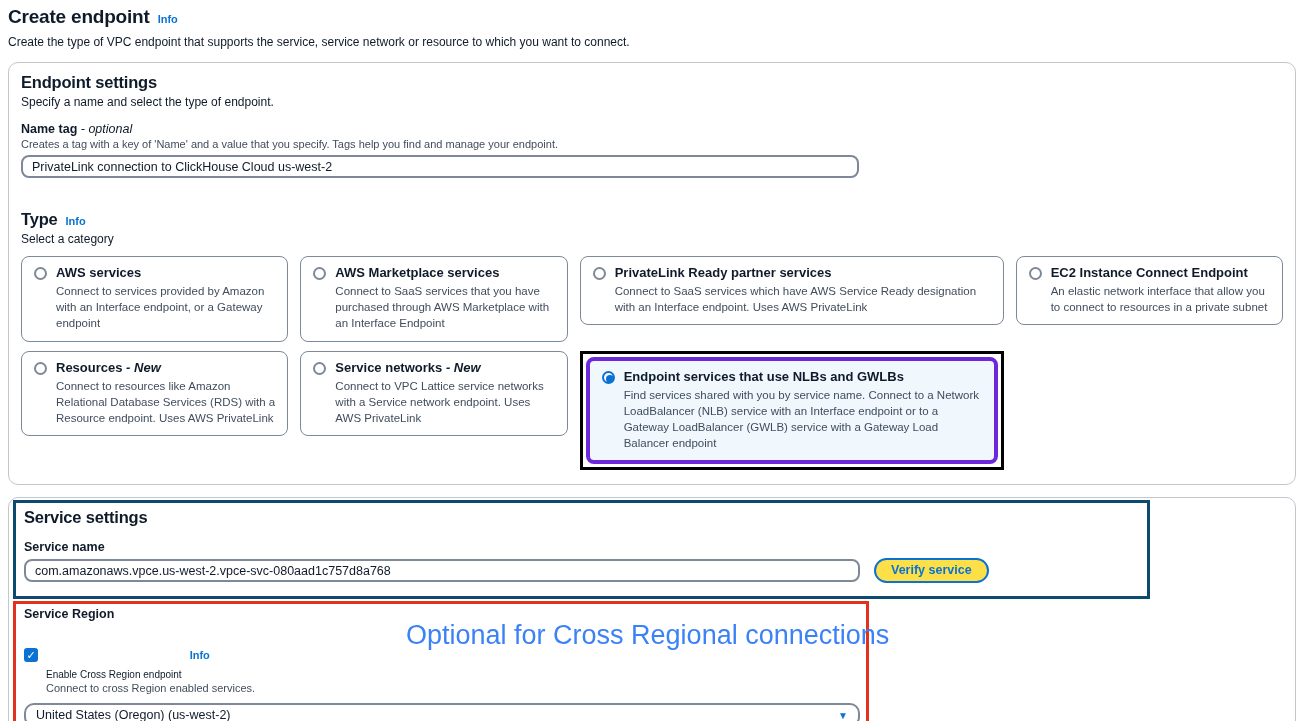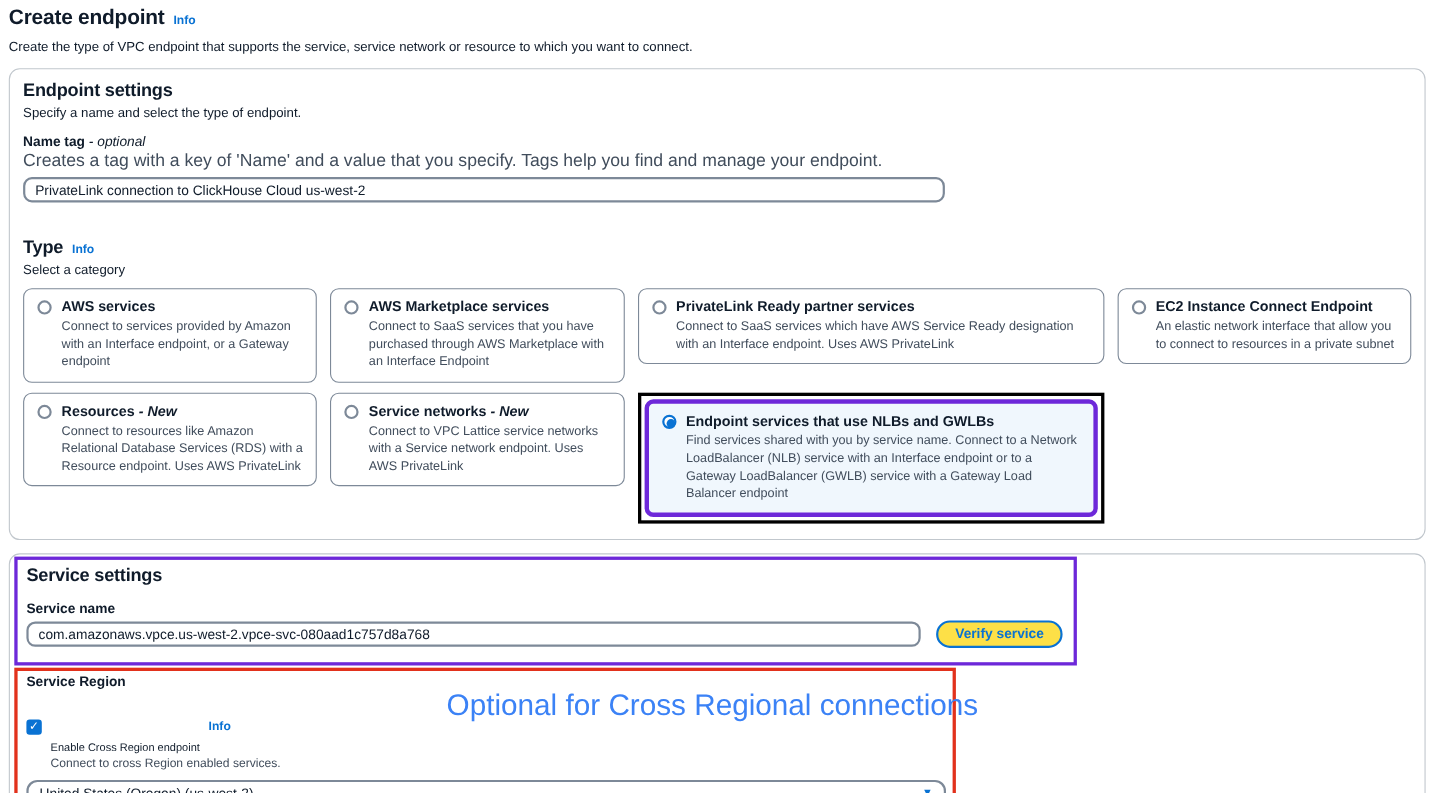--- a/index.html
+++ b/index.html
@@ -24,21 +24,21 @@
     width:1288px; margin:0 0 12px 0;
   }
   .panel-1 { padding:10px 12px 14px 12px; }
   .panel-2 { padding:2px 12px 10px 12px; }
 
   h2 { font-size:16.5px; font-weight:bold; margin:0; letter-spacing:-0.2px; }
   .section-desc { font-size:12px; margin:3px 0 0 0; }
 
   .field-label { font-size:12.5px; font-weight:bold; margin-top:13px; }
   .optional-suffix { font-style:italic; font-weight:normal; }
-  .constraint { font-size:16px; color:#414d5c; margin:2px 0 5px 0; }
+  .constraint { font-size:11px; color:#414d5c; margin:2px 0 5px 0; }
 
   .text-input {
     height:23px; border:2px solid #7d8998; border-radius:8px;
     font-family:"Liberation Sans",sans-serif; font-size:12.5px; color:#0f1b2a;
     padding:0 9px; background:#fff; outline:none; display:block;
   }
   .name-input { width:838px; }
 
   .type-head-row { display:flex; align-items:baseline; gap:8px; margin-top:32px; }
 
@@ -67,21 +67,21 @@
   .new-suffix { font-style:italic; }
   .card-desc { font-size:11.5px; color:#414d5c; line-height:1.4; margin-top:2px; }
 
   .black-rect-card { border:3px solid #000; padding:3px; width:424px; }
   .card.selected {
     border:4px solid #6d28d9; background:#f0f7fd; min-height:78px;
   }
 
   
   .black-rect-svc {
-    border:3px solid #6d28d9; margin-left:-8px; width:966px;
+    border:3px solid #0c4a6e; margin-left:-8px; width:1137px;
     padding:5px 10px 13px 8px;
   }
   .svc-name-row { display:flex; align-items:center; gap:14px; margin-top:4px; }
   .svc-input { width:836px; }
   .verify-btn {
     border:2px solid #0972d3; color:#0972d3; background:#fde047;
     font-family:"Liberation Sans",sans-serif; font-size:12.5px; font-weight:bold;
     border-radius:16px; padding:3px 15px 4px 15px; cursor:pointer; white-space:nowrap;
   }
 

